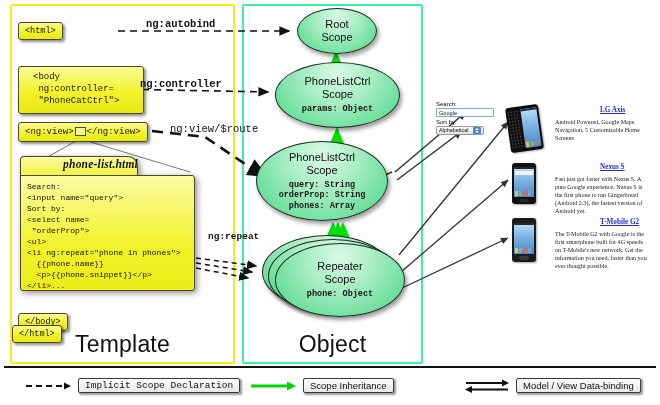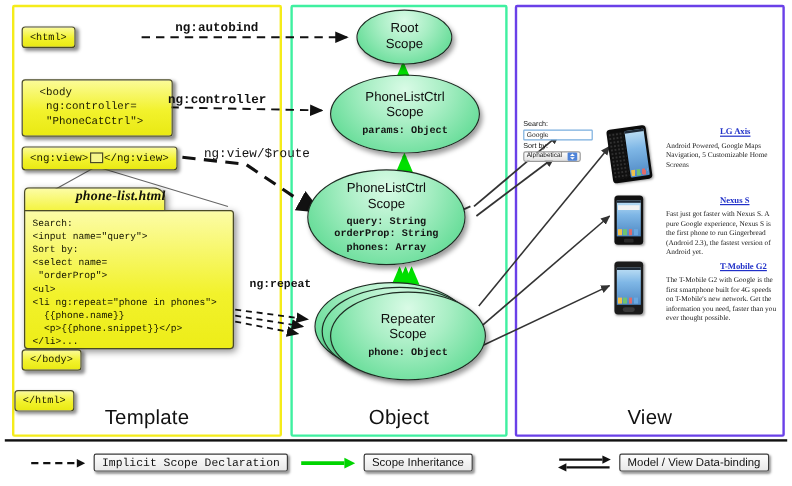--- a/index.html
+++ b/index.html
@@ -9,33 +9,33 @@
   #stage{position:absolute;left:0;top:0;width:660px;height:405px;}
 
   .svg-layer{position:absolute;left:0;top:0;width:660px;height:405px;pointer-events:none;}
 
   
   .column{position:absolute;background:#ffffff;border-radius:2px;}
   .col-template{left:10px;top:4px;width:221px;height:356px;border:2px solid #f5ec1a;}
   .col-model{left:242px;top:4px;width:177px;height:356px;border:2px solid #3ff0a0;}
   .col-view{left:429px;top:4px;width:221px;height:356px;border:2px solid #6a40e8;}
   .col-label{position:absolute;bottom:4px;left:0;width:100%;text-align:center;
-             font-size:17px;color:#111;letter-spacing:.2px;}
+             font-size:23px;color:#111;letter-spacing:.2px;}
 
   
   .ybox{position:absolute;background:linear-gradient(180deg,#fbfb98 0%,#f2f22c 55%,#e9e913 100%);
         border:1.5px solid #4a4a25;border-radius:3px;
         box-shadow:2px 2px 3px rgba(0,0,0,.45);
         font-family:"Liberation Mono",monospace;font-weight:normal;
         color:#1a1a00;white-space:pre;}
 
   #tag-html{left:18px;top:22px;padding:3px 6px;font-size:8.5px;}
   #tag-body{left:18px;top:66px;padding:5px 14px;font-size:9px;line-height:1.32;width:96px;}
   #tag-ngview{left:18px;top:122px;padding:4px 6px;font-size:9px;}
-  #tag-bodyclose{left:18px;top:291px;padding:3px 6px;font-size:8.5px;}
+  #tag-bodyclose{left:18px;top:313px;padding:3px 6px;font-size:8.5px;}
   #tag-htmlclose{left:12px;top:325px;padding:3px 6px;font-size:8.5px;}
 
   .ngview-slot{display:inline-block;width:9px;height:7px;background:#f6f68a;
                border:1px solid #4a4a25;vertical-align:middle;margin:0 1px;}
 
   
   #note-wrap{position:absolute;left:20px;top:156px;width:175px;height:135px;
              filter:drop-shadow(2px 2px 3px rgba(0,0,0,.45));}
   #note-tab{position:absolute;left:0;top:0;width:118px;height:20px;
             background:linear-gradient(180deg,#fcfca6,#f4f43d);
@@ -129,23 +129,20 @@
 <body>
 
 <div id="stage">
 
   <div class="column col-template">
     <div class="col-label">Template</div>
   </div>
   <div class="column col-model">
     <div class="col-label">Object</div>
   </div>
-  <div class="column col-view">
-    <div class="col-label">View</div>
-  </div>
 
   <svg class="svg-layer" viewBox="0 0 660 405">
     <defs>
       <marker id="ahBlack" markerWidth="7" markerHeight="7" refX="6" refY="3" orient="auto">
         <path d="M0,0 L7,3 L0,6 z" fill="#111"></path>
       </marker>
       <marker id="ahBlackBig" markerWidth="8" markerHeight="8" refX="7" refY="3.5" orient="auto">
         <path d="M0,0 L8,3.5 L0,7 z" fill="#111"></path>
       </marker>
       <marker id="ahGreen" markerWidth="7" markerHeight="7" refX="6" refY="3" orient="auto">

